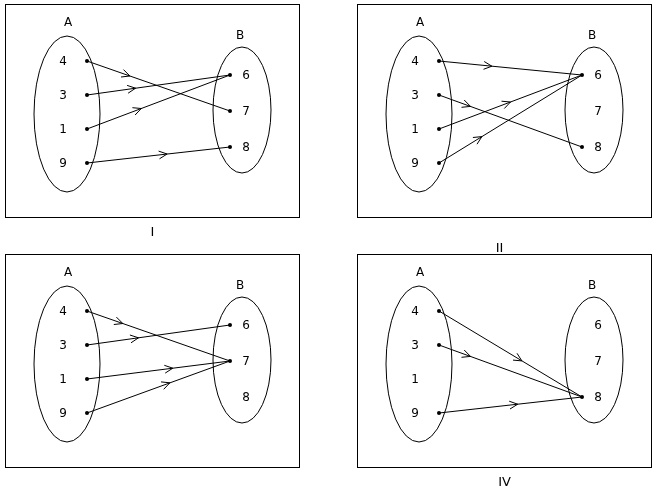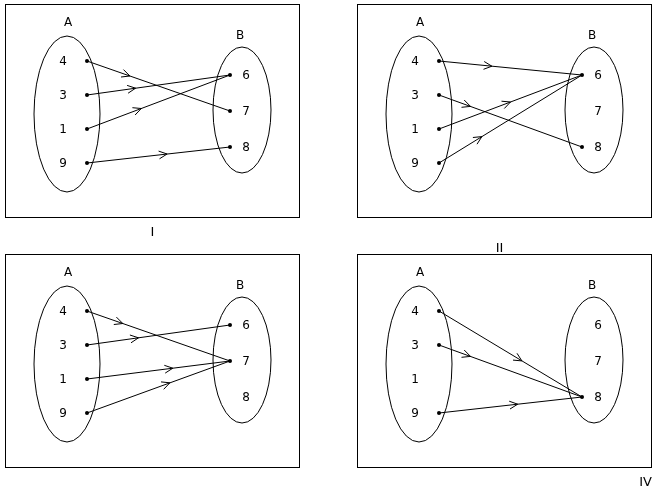--- a/index.html
+++ b/index.html
@@ -9,21 +9,21 @@
   }
   .panel{position:absolute;width:293px;height:212px;border:1px solid #000;background:#fff;}
   .p0{left:5px;top:4px;}
   .p1{left:357px;top:4px;}
   .p2{left:5px;top:254px;}
   .p3{left:357px;top:254px;}
   .panel-label{position:absolute;width:295px;text-align:center;font-size:13px;line-height:16px;}
   .l0{left:5px;top:224px;}
   .l1{left:352px;top:224px;margin-top:16px;}
   .l2{left:5px;top:474px;}
-  .l3{left:357px;top:474px;text-align:right;}
+  .l3{left:357px;top:474px;}
   svg{display:block;}
   svg text{font-family:"DejaVu Sans","Liberation Sans",sans-serif;fill:#000;}
 </style>
 </head>
 <body>
 
 <div class="canvas">
 
   <div class="panel p0">
     <svg width="293" height="212" viewBox="0 0 293 212">

